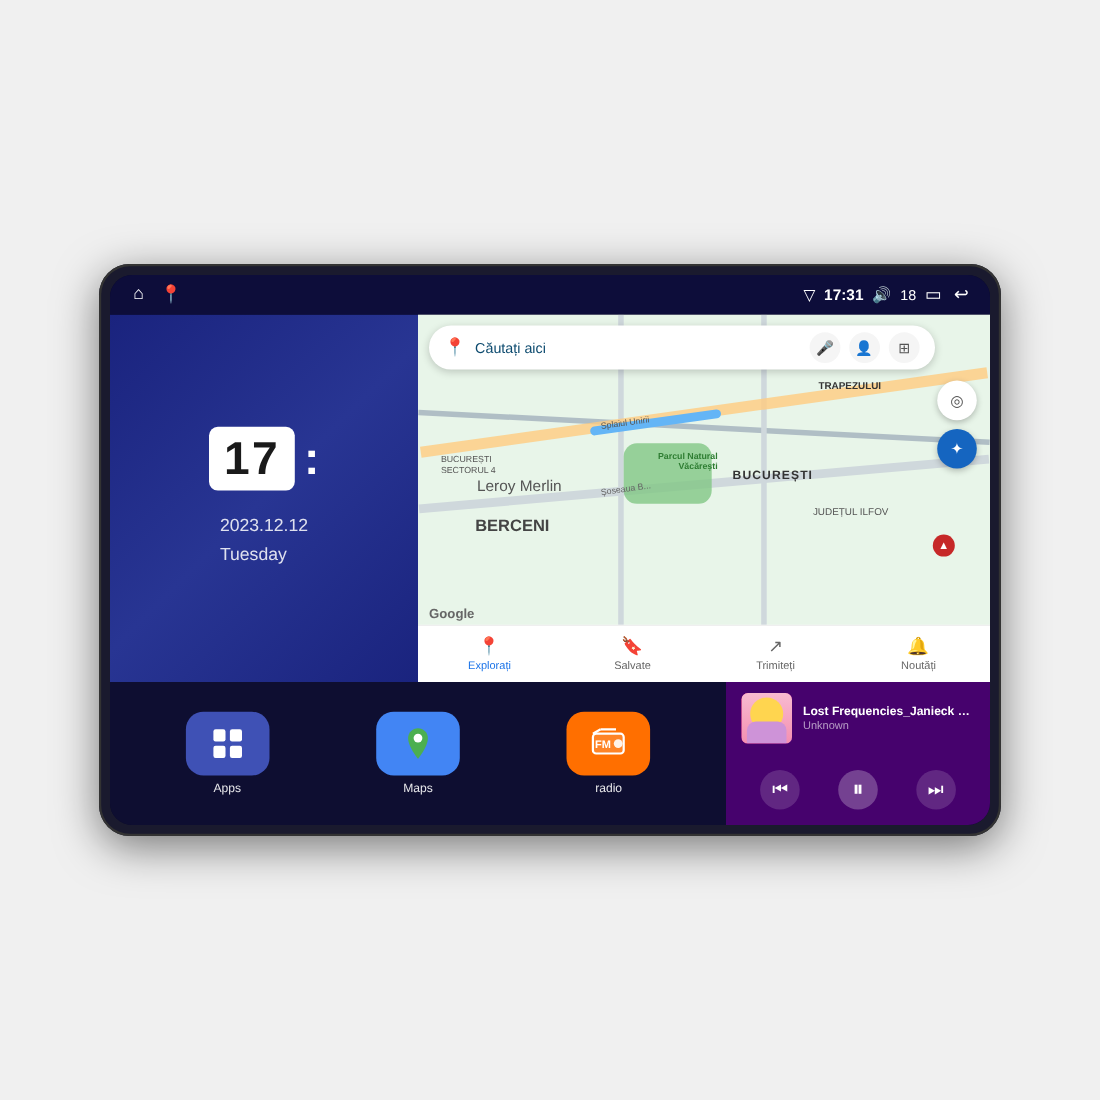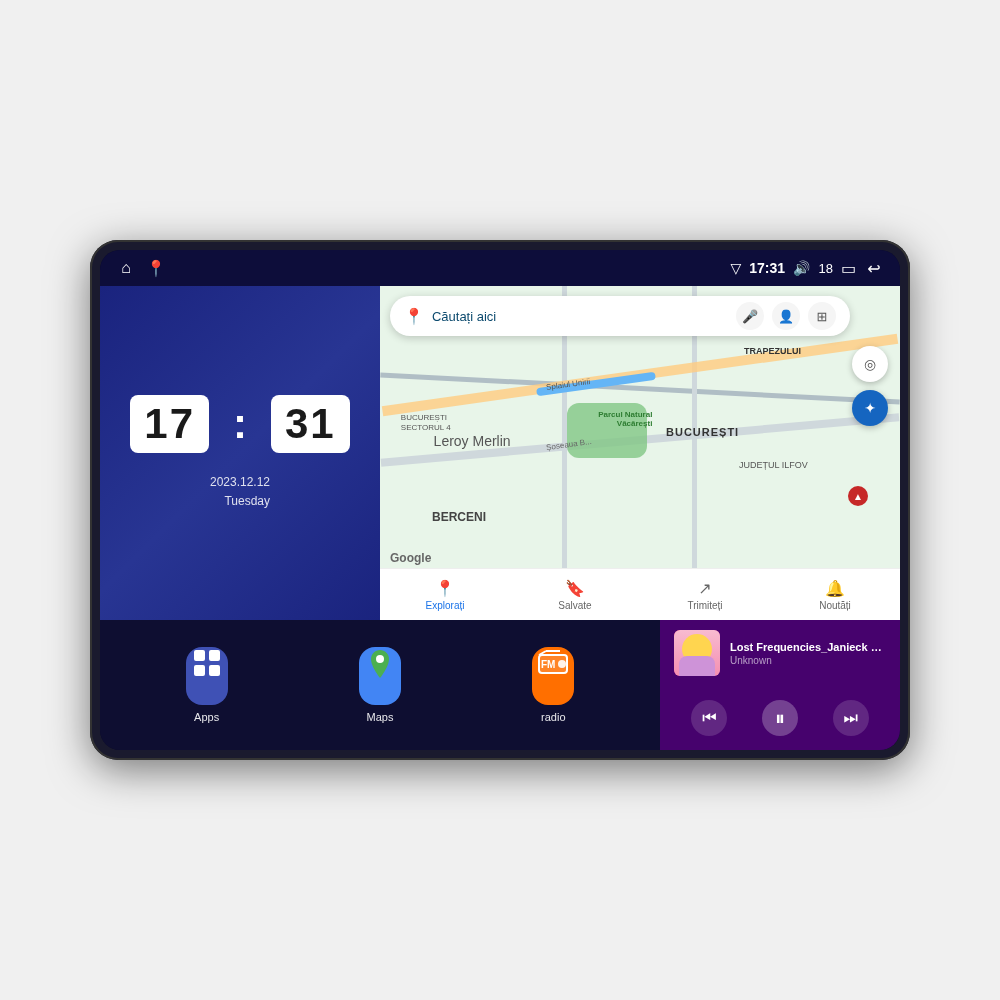--- a/index.html
+++ b/index.html
@@ -98,21 +98,21 @@
       flex-direction: column;
       align-items: center;
       justify-content: center;
       padding: 20px;
       flex-shrink: 0;
     }
 
     .clock-display {
       display: flex;
       align-items: center;
-      gap: 24px;
+      gap: 8px;
       margin-bottom: 20px;
     }
 
     .clock-block {
       background: white;
       border-radius: 8px;
       padding: 8px 14px;
       font-size: 42px;
       font-weight: bold;
       color: #1a1a1a;
@@ -121,22 +121,22 @@
     }
 
     .clock-colon {
       font-size: 42px;
       font-weight: bold;
       color: white;
     }
 
     .clock-date {
       color: rgba(255,255,255,0.85);
-      font-size: 12px;
-      text-align: right;
+      font-size: 16px;
+      text-align: left;
       line-height: 1.6;
     }
 
     
     .map-widget {
       flex: 1;
       position: relative;
       overflow: hidden;
       background: #e8e8e8;
     }
@@ -284,24 +284,25 @@
 
     .app-item {
       display: flex;
       flex-direction: column;
       align-items: center;
       gap: 6px;
       cursor: pointer;
     }
 
     .app-icon-wrap {
-      width: 42px;
+      width: 76px;
       height: 58px;
       border-radius: 16px;
       display: flex;
+      align-items: center;
       justify-content: center;
       font-size: 28px;
     }
 
     .app-label {
       font-size: 11px;
       color: rgba(255,255,255,0.9);
       text-align: center;
     }
 
@@ -440,21 +441,20 @@
     </div>
 
     <div class="main-content">
 
       <div class="top-section">
 
         <div class="clock-widget">
           <div class="clock-display">
             <div class="clock-block">17</div>
             <span class="clock-colon">:</span>
-            <div class="clock-block">31</div>
           </div>
           <div class="clock-date">
             <div>2023.12.12</div>
             <div>Tuesday</div>
           </div>
         </div>
 
         <div class="map-widget">
           <div class="map-bg">
 
@@ -466,21 +466,21 @@
             <div style="position:absolute;top:0;bottom:0;left:60%;width:5px;background:#cfd8dc;"></div>
             <div style="position:absolute;top:25%;left:0;right:0;height:10px;background:#ffcc80;transform:rotate(-8deg);opacity:0.8;"></div>
 
             <div style="position:absolute;top:35%;left:36%;width:80px;height:55px;background:#81c784;border-radius:12px;opacity:0.8;"></div>
 
             <div style="position:absolute;top:28%;left:30%;width:120px;height:8px;background:#64b5f6;border-radius:4px;transform:rotate(-8deg);"></div>
 
             <div style="position:absolute;top:42%;left:55%;font-size:11px;font-weight:bold;color:#333;letter-spacing:1px;">BUCUREȘTI</div>
             <div style="position:absolute;top:52%;left:60%;font-size:9px;color:#555;padding-left:47px;">JUDEȚUL ILFOV</div>
             <div style="position:absolute;top:18%;left:70%;font-size:9px;font-weight:bold;color:#333;">TRAPEZULUI</div>
-            <div style="position:absolute;top:55%;left:10%;font-size:12px;font-weight:bold;color:#444;margin-top:40px;">BERCENI</div>
+            <div style="position:absolute;top:55%;left:10%;font-size:15px;font-weight:bold;color:#444;">BERCENI</div>
             <div style="position:absolute;top:38%;left:4%;font-size:8px;color:#555;line-height:1.3;">BUCUREȘTI<br>SECTORUL 4</div>
             <div style="position:absolute;top:37%;left:37%;font-size:8px;color:#2e7d32;font-weight:bold;text-align:right;width:80px;">Parcul Natural<br>Văcărești</div>
             <div style="position:absolute;top:44%;left:3%;font-size:14px;color:#555;padding-left:38px;">Leroy Merlin</div>
             <div style="position:absolute;top:46%;left:32%;font-size:8px;color:#666;transform:rotate(-8deg);">Șoseaua B...</div>
             <div style="position:absolute;top:28%;left:32%;font-size:8px;color:#555;transform:rotate(-8deg);">Splaiul Unirii</div>
 
             <div style="position:absolute;top:60%;left:90%;width:20px;height:20px;border-radius:50%;background:#c62828;display:flex;align-items:center;justify-content:center;color:white;font-size:10px;">▲</div>
 
           </div>
 

